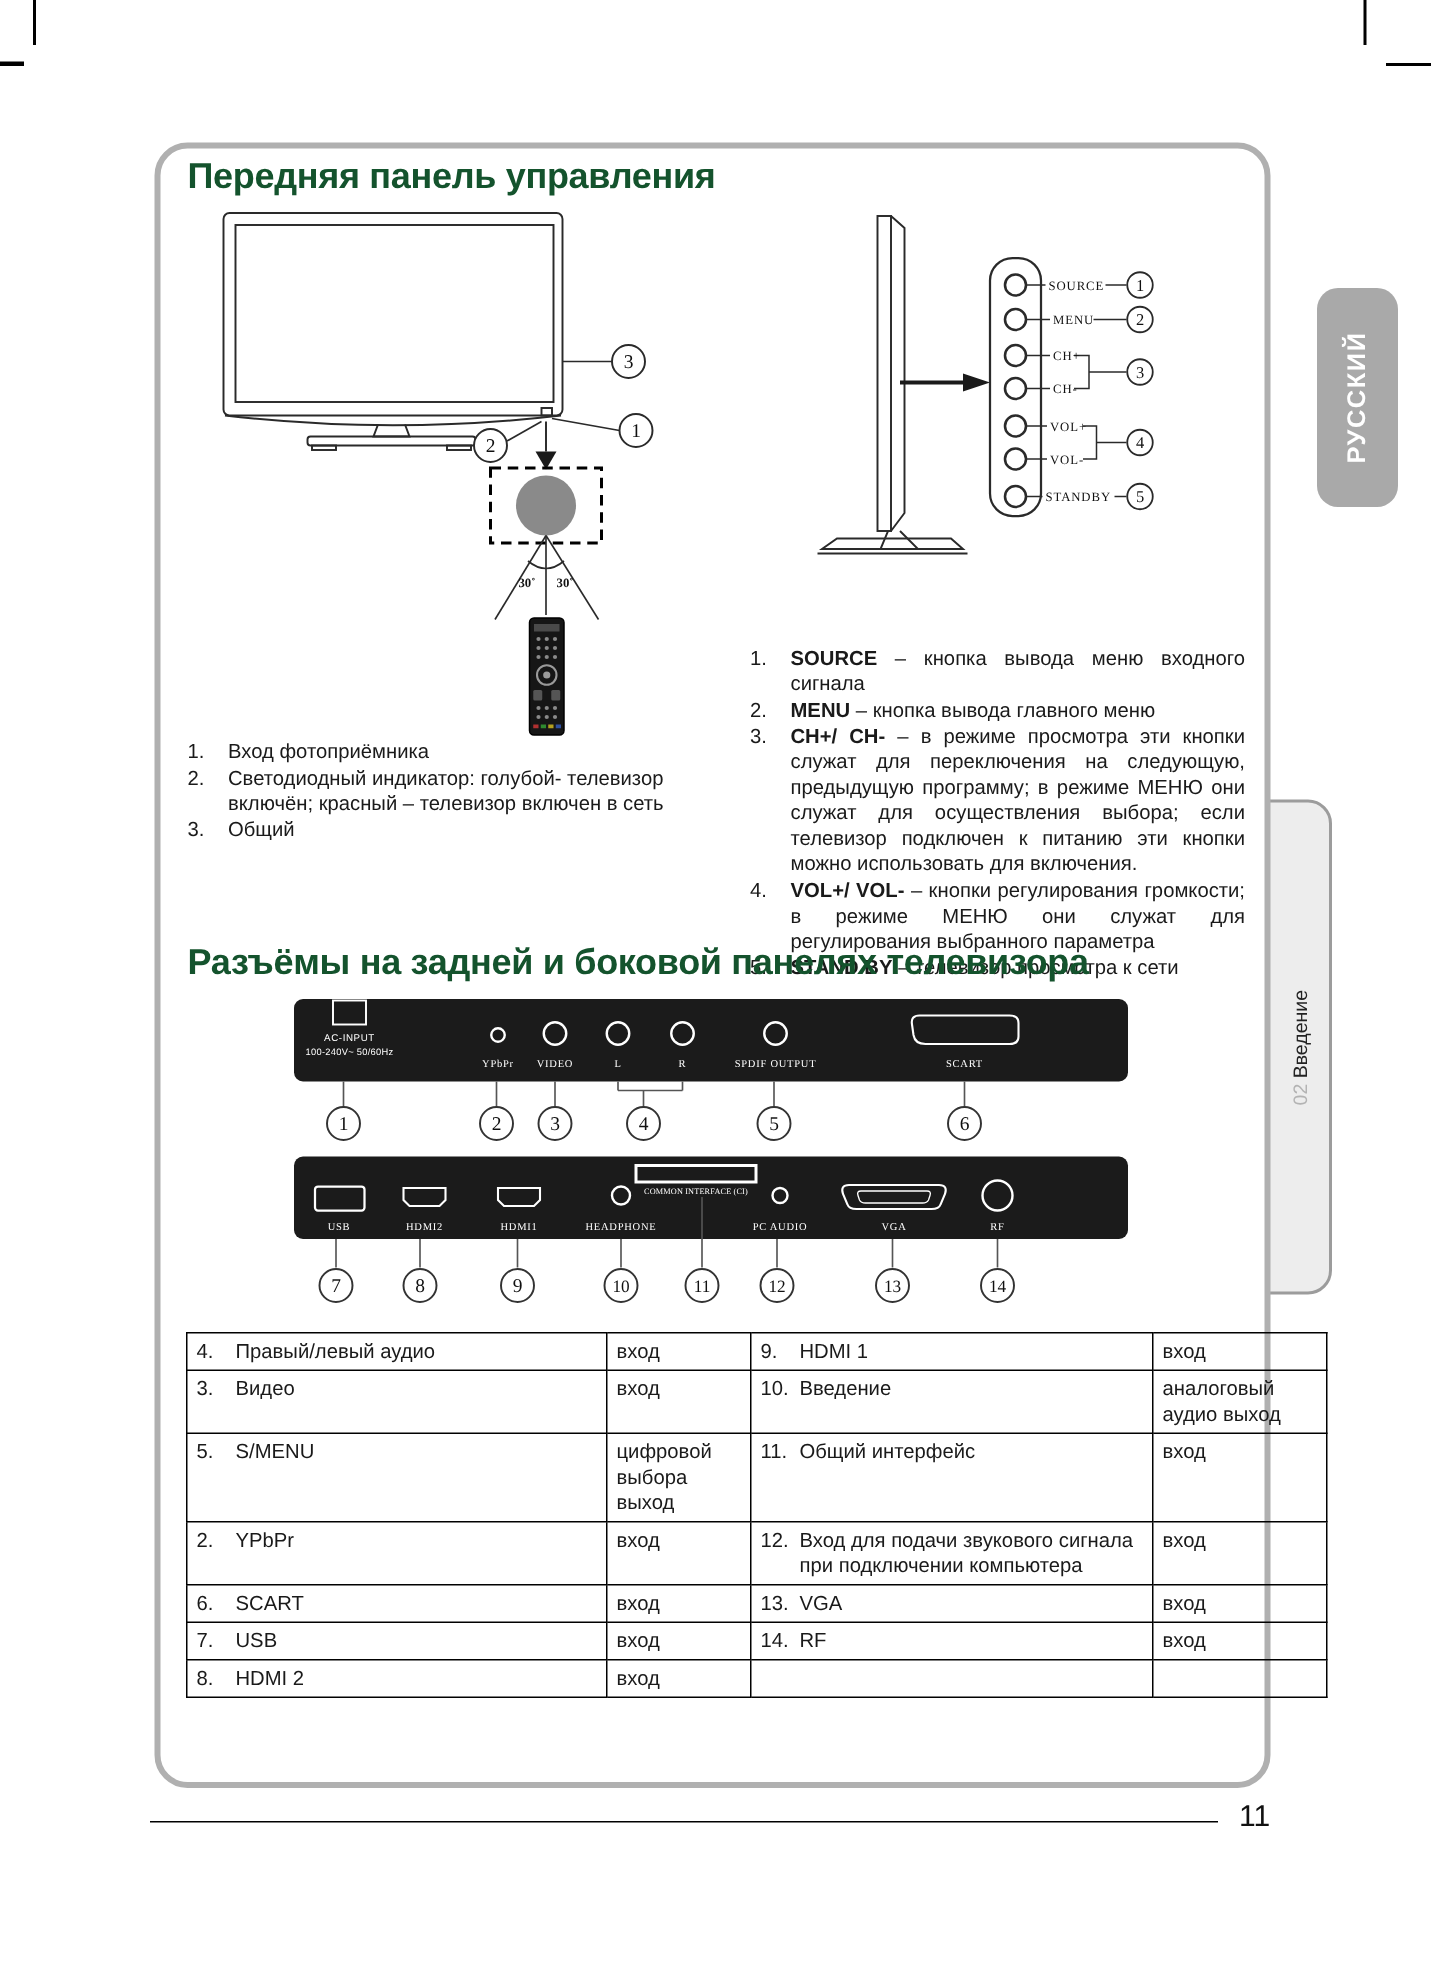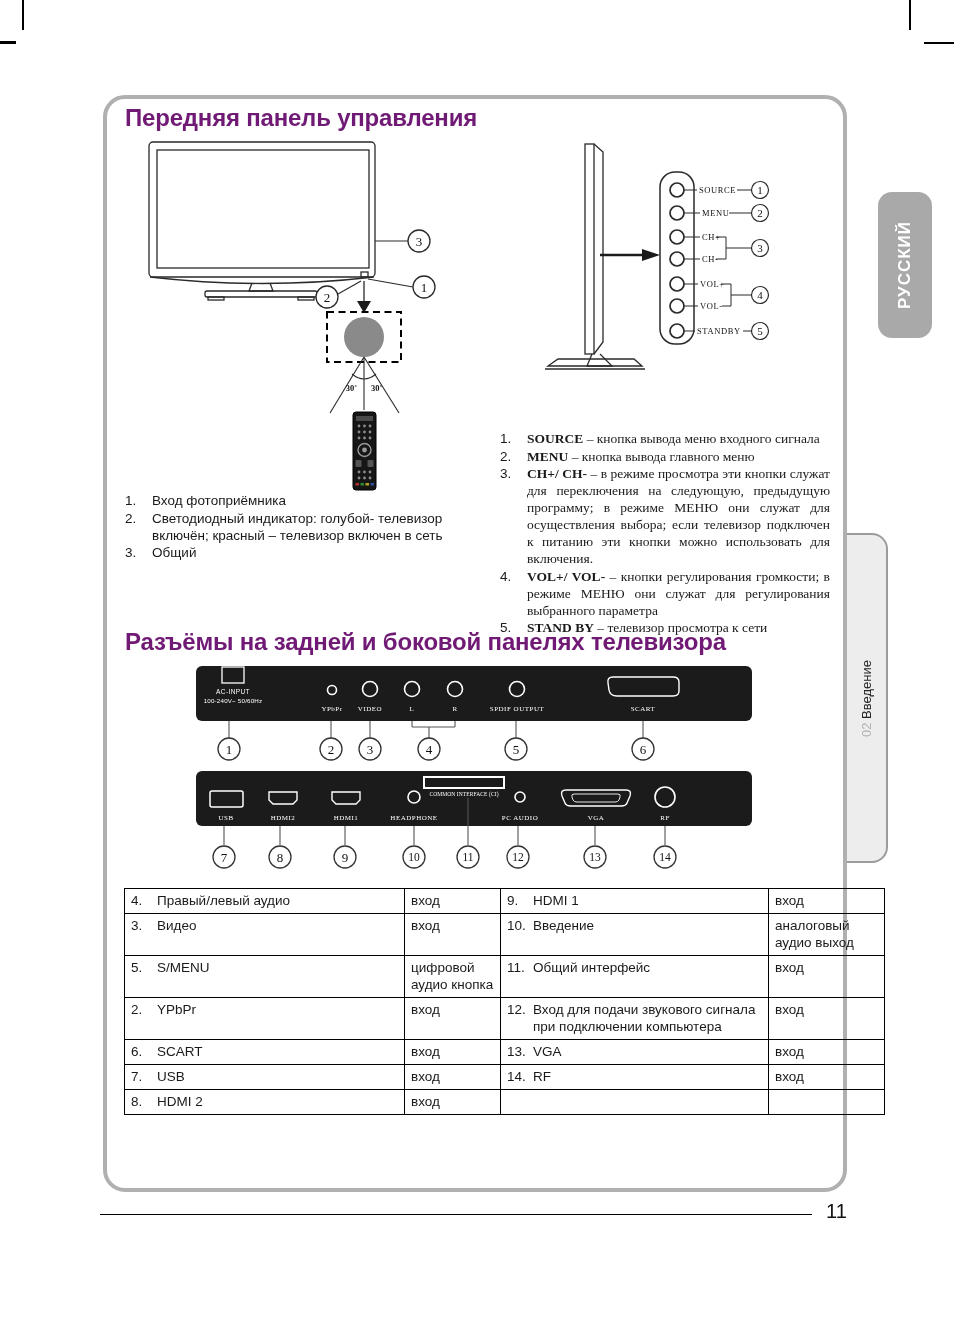--- a/index.html
+++ b/index.html
@@ -12,27 +12,27 @@
   .tab-rus{position:absolute;left:878px;top:192px;width:54px;height:146px;background:#a9a9a9;
         border-radius:14px;display:flex;align-items:center;justify-content:center;}
   .tab-rus .vt{writing-mode:vertical-rl;transform:rotate(180deg);color:#fff;font-weight:bold;
         font-size:17px;letter-spacing:1px;}
   .tab-intro{position:absolute;left:844px;top:533px;width:44px;height:330px;background:#ededed;
         border:2.5px solid #9c9c9c;border-radius:0 16px 16px 0;box-sizing:border-box;
         display:flex;align-items:center;justify-content:center;}
   .tab-intro .vt{writing-mode:vertical-rl;transform:rotate(180deg);font-size:13px;}
   .tab-intro .sec-num{color:#b3b3b3;}
   .tab-intro .sec-label{color:#222;}
-  h1.sec-title{position:absolute;margin:0;font-size:24px;font-weight:bold;color:#701a75;
+  h1.sec-title{position:absolute;margin:0;font-size:24px;font-weight:bold;color:#14532d;
         letter-spacing:-0.2px;white-space:nowrap;}
   .list{position:absolute;font-size:13.5px;line-height:17px;color:#1a1a1a;}
   .list .li{display:flex;margin:0 0 0.5px 0;}
   .list .li-num{flex:0 0 27px;}
   .list .li-text{flex:1;}
-  .rlist .li-text{text-align:justify;font-family:Liberation Serif, serif;}
+  .rlist .li-text{text-align:justify;}
   .rlist b{font-weight:bold;}
   table.ports{position:absolute;left:124px;top:888px;width:712px;border-collapse:collapse;
         table-layout:fixed;font-size:13.5px;line-height:17px;color:#1a1a1a;}
   table.ports td{border:1.5px solid #000;padding:3px 5px 4px 6px;vertical-align:top;}
   td.c1{width:268px;} td.c2{width:84px;} td.c3{width:256px;} td.c4{width:104px;}
   .cellflex{display:flex;}
   .cellflex .rnum{flex:0 0 26px;}
   .rule{position:absolute;left:100px;top:1214px;width:712px;border-top:1.6px solid #000;}
   .pagenum{position:absolute;left:826px;top:1200px;font-size:20px;color:#111;}
   svg text{font-family:"Liberation Serif",serif;}
@@ -364,21 +364,21 @@
           </td>
         <td class="c4">аналоговый аудио выход</td>
       </tr>
       <tr>
         <td class="c1">
             <div class="cellflex">
               <span class="rnum">5.</span>
               <span>S/MENU</span>
             </div>
           </td>
-        <td class="c2">цифровой аудио кнопка</td>
+        <td class="c2">цифровой выбора выход</td>
         <td class="c3">
             <div class="cellflex">
               <span class="rnum">11.</span>
               <span>Общий интерфейс</span>
             </div>
           </td>
         <td class="c4">вход</td>
       </tr>
       <tr>
         <td class="c1">

